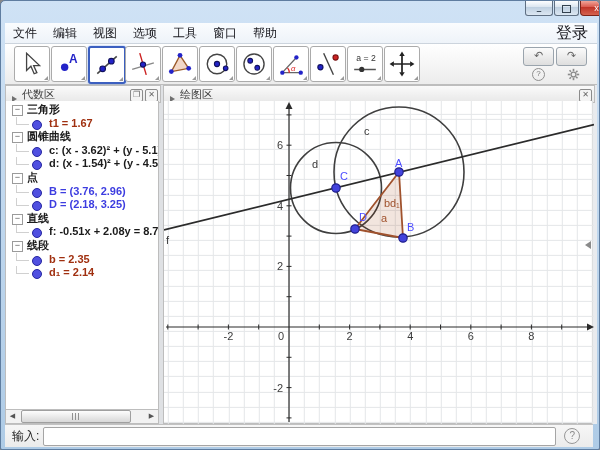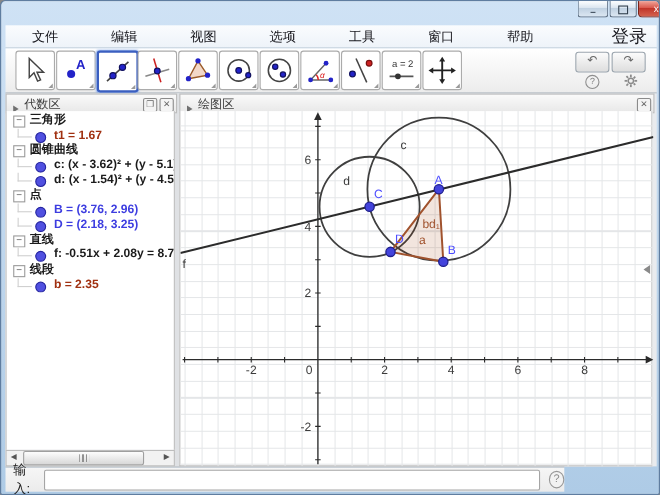--- a/index.html
+++ b/index.html
@@ -19,21 +19,21 @@
   #btn-restore{left:553px;top:0;width:25px;border-radius:0 0 3px 3px;}
   #btn-close{left:579px;top:0;width:33px;border-radius:0 0 4px 4px;
              background:linear-gradient(#f0a498,#d9564a 45%,#c03428 46%,#d4624f);border-color:#7c2318;color:#fff;}
   .winbtn span{line-height:1;}
   #btn-min span{margin-top:6px;font-weight:bold;}
   #btn-restore .sq{width:7px;height:6px;border:1px solid #33414f;background:transparent;margin-top:1px;}
 
   
   #menubar{left:4px;top:22px;width:592px;height:21px;background:linear-gradient(#fafcfe,#eef3f9);
            border-bottom:1px solid #ccd4dd;display:flex;align-items:center;}
-  .menu-item{padding:0 24px;font-size:12px;color:#16161c;height:21px;line-height:21px;}
+  .menu-item{padding:0 8px;font-size:12px;color:#16161c;height:21px;line-height:21px;}
   #menu-login{margin-left:auto;padding:0 9px;font-size:16px;color:#16161c;}
 
   
   #toolbar{left:4px;top:43px;width:592px;height:41px;background:linear-gradient(#ffffff,#ececec);
            border-bottom:1px solid #bdbdbd;}
   .toolbtn{position:absolute;top:2px;width:34px;height:34px;background:#fff;border:1px solid #ababab;
            border-radius:3px;display:flex;align-items:center;justify-content:center;}
   .toolbtn svg{width:26px;height:26px;}
   .toolbtn.selected{border:2px solid #3b5fc0;box-shadow:0 0 2px #7fa4e8;}
   .toolbtn::after{content:"";position:absolute;right:1px;bottom:1px;border-left:4px solid transparent;border-bottom:4px solid #9a9a9a;}
@@ -80,21 +80,21 @@
   #gfx-canvas{position:absolute;left:0;top:0;width:430px;height:323px;
     background-image:repeating-linear-gradient(0deg,#e4e6e8 0 1px,transparent 1px 15.15px),
                      repeating-linear-gradient(90deg,#e4e6e8 0 1px,transparent 1px 15.15px);
     background-position:13.9px 13.9px, 3.8px 3.8px;}
   #gfx-svg{position:absolute;left:0;top:0;}
 
   #collapse-arrow{left:584px;top:240px;width:0;height:0;border-top:4px solid transparent;
                   border-bottom:4px solid transparent;border-right:6px solid #8a8a8a;}
 
   
-  #inputbar{left:4px;top:423px;width:508px;height:23px;background:linear-gradient(#f6f6f6,#ebebeb);
+  #inputbar{left:4px;top:423px;width:588px;height:23px;background:linear-gradient(#f6f6f6,#ebebeb);
             border-top:1px solid #c2c2c2;display:flex;align-items:center;}
   #input-label{font-size:12px;color:#222;margin:0 4px 0 7px;}
   #input-field{width:505px;height:17px;border:1px solid #a5a5a5;border-radius:2px;background:#fff;
                font-size:12px;padding:0 3px;outline:none;font-family:"Liberation Sans","DejaVu Sans",sans-serif;}
   #input-help{margin-left:8px;width:14px;height:14px;border:1px solid #979797;border-radius:50%;color:#8a8a8a;
               font-size:10px;text-align:center;line-height:13px;background:#f2f2f2;}
 </style>
 </head>
 <body>
 
@@ -284,20 +284,25 @@
         <span class="item-text c-black">f: -0.51x + 2.08y = 8.77</span>
       </div>
       <div class="alg-row">
         <span class="minus-box">−</span>
         <span class="cat-label">线段</span>
       </div>
       <div class="alg-row">
         <span class="stub"></span>
         <span class="vis-dot"></span>
         <span class="item-text c-brown">b = 2.35</span>
+      </div>
+      <div class="alg-row">
+        <span class="stub"></span>
+        <span class="vis-dot"></span>
+        <span class="item-text c-brown">d₁ = 2.14</span>
       </div>
     </div>
   <div id="alg-hscroll" class="abs">
     <span class="sb-btn">◀</span>
     <span id="sb-thumb">
         <span id="sb-grip"></span>
       </span>
     <span class="sb-btn" id="sb-right">▶</span>
   </div>
 

